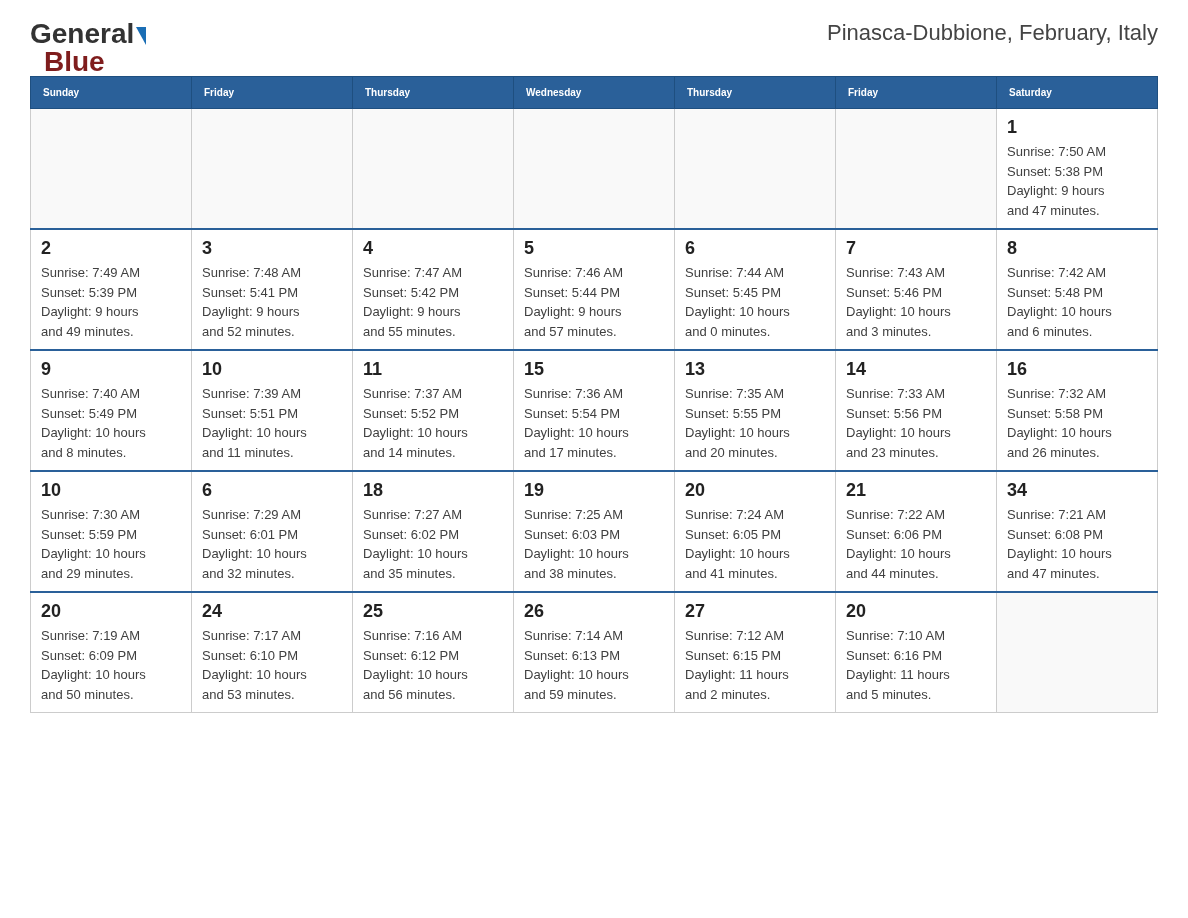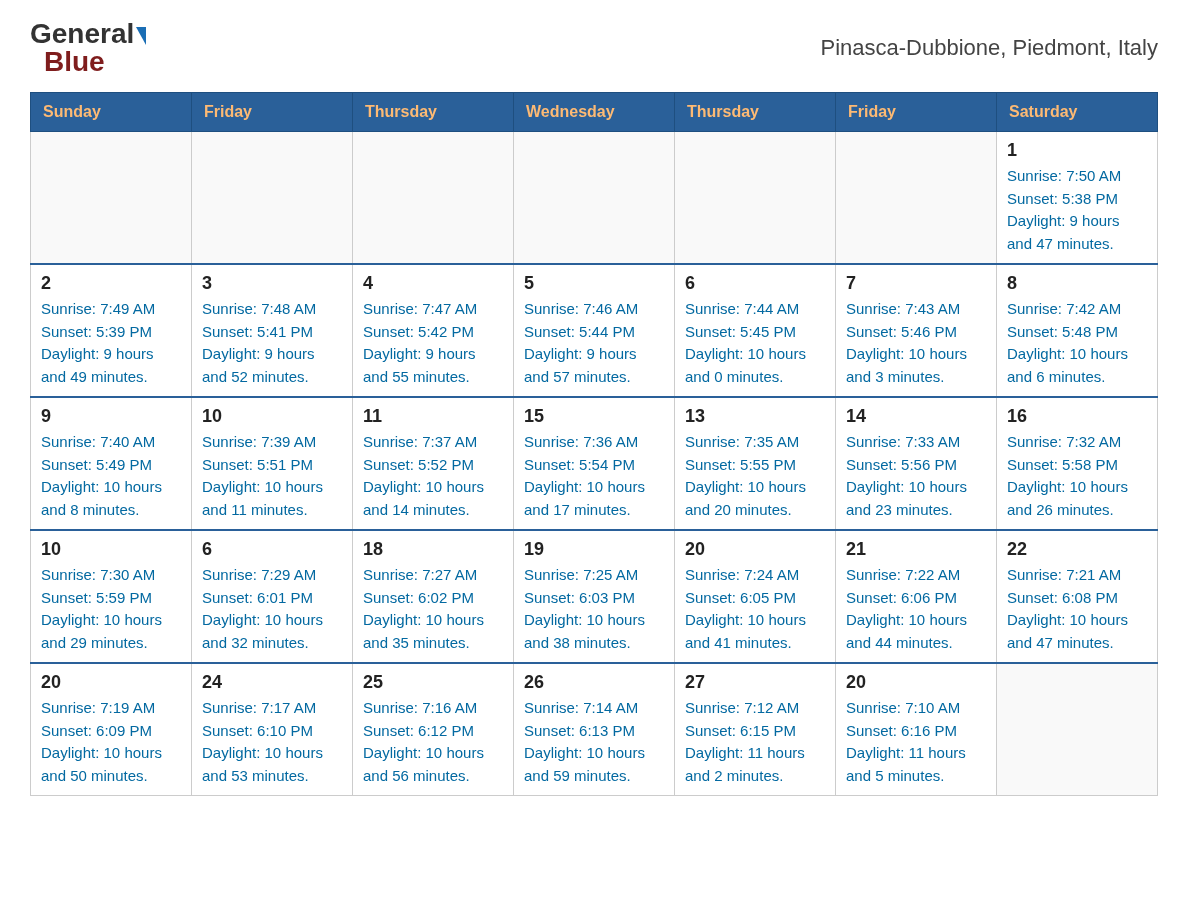--- a/index.html
+++ b/index.html
@@ -6,22 +6,21 @@
     body {
       font-family: Arial, sans-serif;
       background: #fff;
       width: 1188px;
       min-height: 918px;
       padding: 20px 30px;
     }
     .header {
       display: flex;
       justify-content: space-between;
-      align-items: center;
-      margin-bottom: 16px;
+      align-items: flex-start;
     }
     .logo {
       display: flex;
       flex-direction: column;
       align-items: flex-start;
     }
     .logo-general {
       font-size: 28px;
       font-weight: bold;
       color: #333;
@@ -60,22 +59,22 @@
       font-size: 22px;
       font-weight: normal;
       color: #444;
     }
     .calendar {
       width: 100%;
       border-collapse: collapse;
     }
     .calendar thead tr th {
       background-color: #2a6099;
-      color: #fdba74;
-      font-size: 16px;
+      color: #ffffff;
+      font-size: 10px;
       font-weight: bold;
       padding: 10px 12px;
       text-align: left;
       border: 1px solid #1e4f80;
     }
     .calendar tbody tr td {
       vertical-align: top;
       padding: 8px 10px;
       border: 1px solid #ccc;
       font-size: 13px;
@@ -84,22 +83,22 @@
       min-height: 100px;
     }
     .calendar tbody tr td .day-number {
       font-size: 18px;
       font-weight: bold;
       color: #222;
       display: block;
       margin-bottom: 4px;
     }
     .calendar tbody tr td .day-info {
-      font-size: 15px;
-      color: #0369a1;
+      font-size: 13px;
+      color: #404040;
       line-height: 1.5;
     }
     .calendar tbody tr td.empty {
       background: #f9f9f9;
     }
     .row-divider td {
       border-top: 2px solid #2a6099 !important;
     }
   </style>
 </head>
@@ -107,21 +106,21 @@
 
 <div class="header">
   <div class="logo">
     <div class="logo-row">
       <span class="logo-general">General</span>
       <div class="logo-triangle"></div>
     </div>
     <span class="logo-blue">Blue</span>
   </div>
   <div class="title-section">
-    <h2>Pinasca-Dubbione, Piedmont, Italy</h2>
+    <h2>Pinasca-Dubbione, February, Italy</h2>
   </div>
 </div>
 
 <table class="calendar">
   <thead>
     <tr>
       <th>Sunday</th>
       <th>Friday</th>
       <th>Thursday</th>
       <th>Wednesday</th>
@@ -158,21 +157,21 @@
         <td><span class="day-number">14</span><span class="day-info">Sunrise: 7:33 AM<br>Sunset: 5:56 PM<br>Daylight: 10 hours<br>and 23 minutes.</span></td>
         <td><span class="day-number">16</span><span class="day-info">Sunrise: 7:32 AM<br>Sunset: 5:58 PM<br>Daylight: 10 hours<br>and 26 minutes.</span></td>
       </tr>
       <tr class="row-divider">
         <td><span class="day-number">10</span><span class="day-info">Sunrise: 7:30 AM<br>Sunset: 5:59 PM<br>Daylight: 10 hours<br>and 29 minutes.</span></td>
         <td><span class="day-number">6</span><span class="day-info">Sunrise: 7:29 AM<br>Sunset: 6:01 PM<br>Daylight: 10 hours<br>and 32 minutes.</span></td>
         <td><span class="day-number">18</span><span class="day-info">Sunrise: 7:27 AM<br>Sunset: 6:02 PM<br>Daylight: 10 hours<br>and 35 minutes.</span></td>
         <td><span class="day-number">19</span><span class="day-info">Sunrise: 7:25 AM<br>Sunset: 6:03 PM<br>Daylight: 10 hours<br>and 38 minutes.</span></td>
         <td><span class="day-number">20</span><span class="day-info">Sunrise: 7:24 AM<br>Sunset: 6:05 PM<br>Daylight: 10 hours<br>and 41 minutes.</span></td>
         <td><span class="day-number">21</span><span class="day-info">Sunrise: 7:22 AM<br>Sunset: 6:06 PM<br>Daylight: 10 hours<br>and 44 minutes.</span></td>
-        <td><span class="day-number">22</span><span class="day-info">Sunrise: 7:21 AM<br>Sunset: 6:08 PM<br>Daylight: 10 hours<br>and 47 minutes.</span></td>
+        <td><span class="day-number">34</span><span class="day-info">Sunrise: 7:21 AM<br>Sunset: 6:08 PM<br>Daylight: 10 hours<br>and 47 minutes.</span></td>
       </tr>
       <tr class="row-divider">
         <td><span class="day-number">20</span><span class="day-info">Sunrise: 7:19 AM<br>Sunset: 6:09 PM<br>Daylight: 10 hours<br>and 50 minutes.</span></td>
         <td><span class="day-number">24</span><span class="day-info">Sunrise: 7:17 AM<br>Sunset: 6:10 PM<br>Daylight: 10 hours<br>and 53 minutes.</span></td>
         <td><span class="day-number">25</span><span class="day-info">Sunrise: 7:16 AM<br>Sunset: 6:12 PM<br>Daylight: 10 hours<br>and 56 minutes.</span></td>
         <td><span class="day-number">26</span><span class="day-info">Sunrise: 7:14 AM<br>Sunset: 6:13 PM<br>Daylight: 10 hours<br>and 59 minutes.</span></td>
         <td><span class="day-number">27</span><span class="day-info">Sunrise: 7:12 AM<br>Sunset: 6:15 PM<br>Daylight: 11 hours<br>and 2 minutes.</span></td>
         <td><span class="day-number">20</span><span class="day-info">Sunrise: 7:10 AM<br>Sunset: 6:16 PM<br>Daylight: 11 hours<br>and 5 minutes.</span></td>
         <td class="empty"></td>
       </tr>

